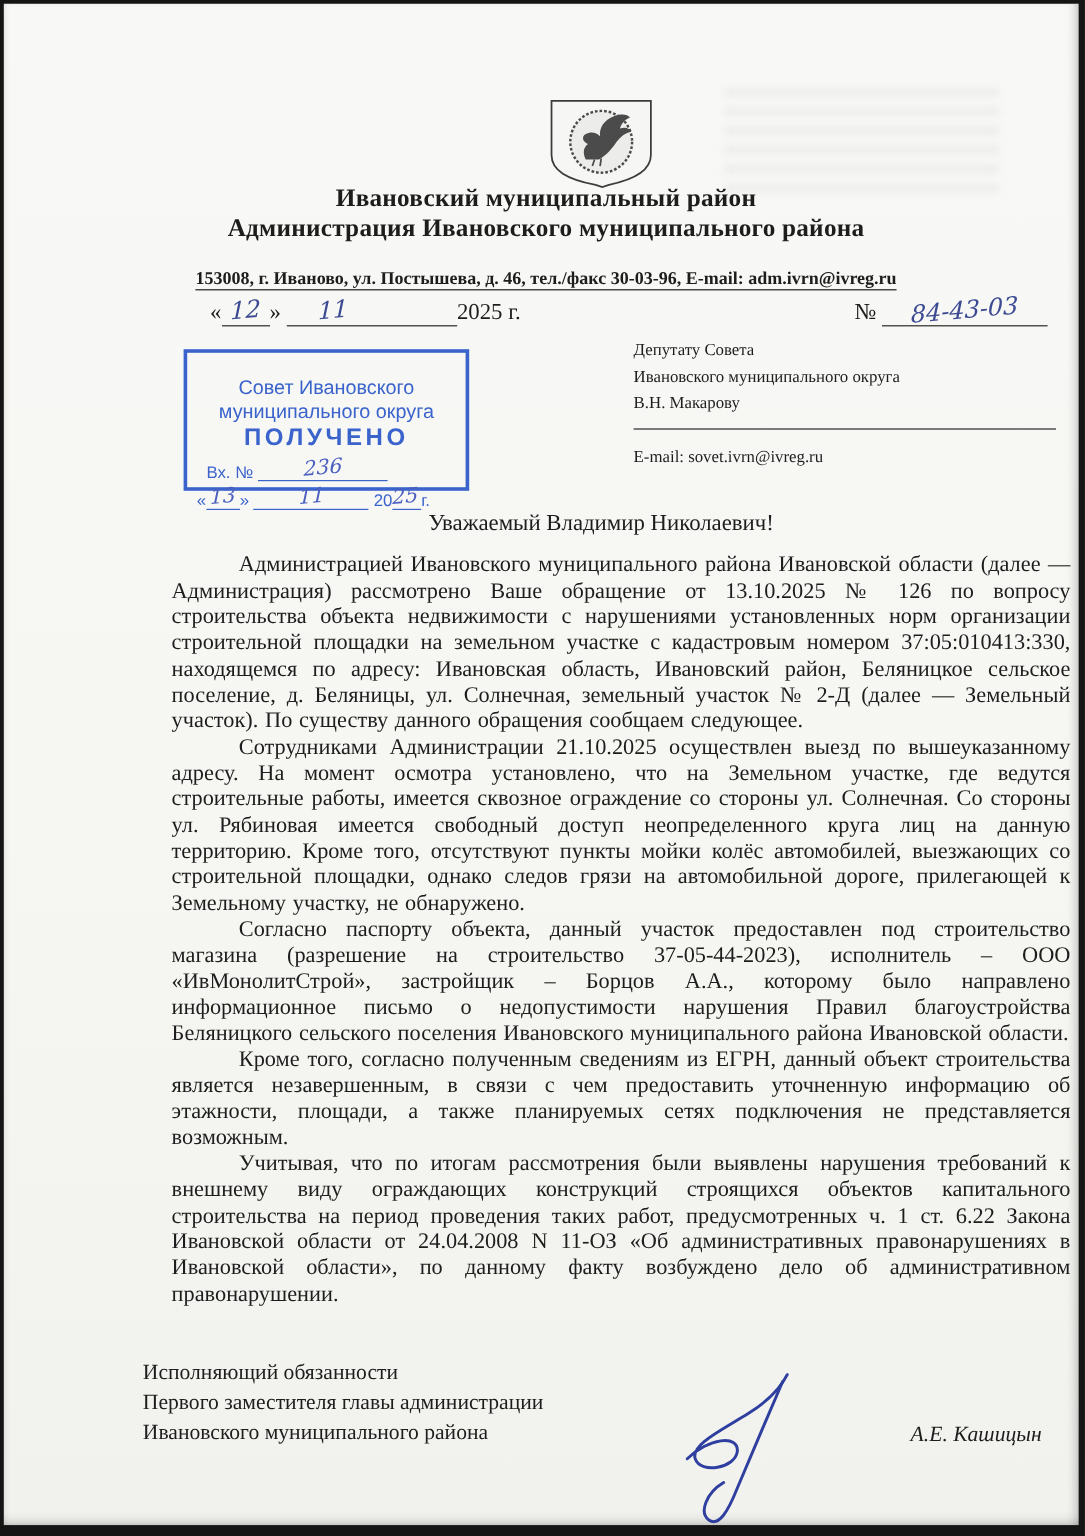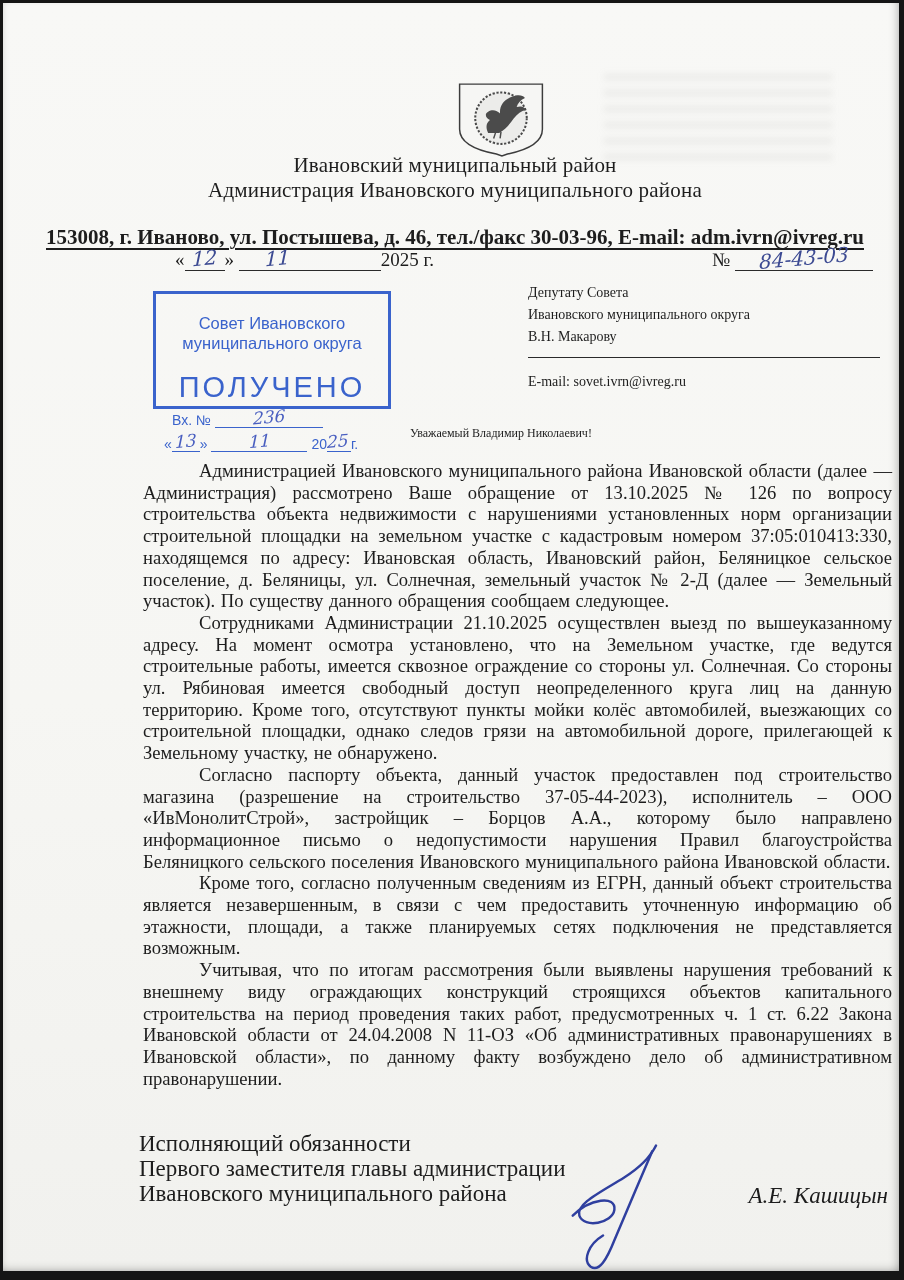--- a/index.html
+++ b/index.html
@@ -10,57 +10,57 @@
     box-shadow:inset -8px 0 10px -7px rgba(0,0,0,.28), inset 0 -8px 10px -7px rgba(0,0,0,.25), inset 4px 0 8px -6px rgba(0,0,0,.18);
     font-family:"Liberation Serif","DejaVu Serif",serif;color:#1d1d1d;}
   .abs{position:absolute;}
   
   .ghost{left:600px;top:70px;width:230px;height:90px;background:
     repeating-linear-gradient(180deg,rgba(120,120,118,.07) 0 8px,rgba(0,0,0,0) 8px 16px);
     filter:blur(3px);}
   
   .emblem{left:452px;top:78px;width:92px;height:78px;}
   
-  .org{left:36px;top:150px;width:832px;text-align:center;font-weight:400;
+  .org{left:36px;top:150px;width:832px;text-align:center;font-weight:700;
     font-size:21px;line-height:25px;letter-spacing:.2px;}
   .addr{left:36px;top:222px;width:832px;text-align:center;font-weight:700;
-    font-size:21px;text-decoration:underline;text-underline-offset:4px;}
+    font-size:15px;text-decoration:underline;text-underline-offset:4px;}
   
   .daterow{left:128px;top:243px;width:748px;font-size:19px;}
   .slot{display:inline-block;border-bottom:1.6px solid #2a2a2a;text-align:center;vertical-align:bottom;}
   .slot.day{width:40px;}
   .slot.month{width:142px;text-align:left;padding-left:26px;box-sizing:border-box;}
   .slot.num{width:138px;}
   .hw{font-style:italic;color:#3c4a92;font-family:"DejaVu Serif",serif;
     display:inline-block;transform:rotate(-5deg) skewX(-6deg);font-size:20px;}
   .numright{position:absolute;right:6px;top:0;}
   
   .stamp{left:150px;top:288px;width:238px;height:118px;border:3px solid #3a63cc;
     color:#3a63cc;font-family:"Liberation Sans","DejaVu Sans",sans-serif;
     text-align:center;box-sizing:border-box;padding-top:19px;background:rgba(255,255,255,.0);}
   .stamp .s1{font-size:16.5px;line-height:20px;}
-  .stamp .rcv{font-size:29px;font-weight:400;letter-spacing:3px;margin-top:18px;}
+  .stamp .rcv{font-size:20px;font-weight:700;letter-spacing:3px;margin-top:1px;}
   .stamp .row{font-size:14px;margin-top:3px;text-align:left;padding-left:16px;}
   .stamp .slot{border-bottom:1.4px solid #3a63cc;}
   .stamp .hw{color:#4a5fc0;font-size:17px;}
   .stamp .inslot{width:108px;}
   .stamp .dday{width:28px;}
   .stamp .dmonth{width:96px;}
   .stamp .dyear{width:24px;text-align:left;}
   
   .recipient{left:525px;top:279px;width:352px;font-size:14px;line-height:22px;}
   .recipient .rule{border-top:1.8px solid #2a2a2a;margin-top:9px;margin-bottom:13px;}
   
-  .salut{left:128px;top:423px;width:740px;text-align:center;font-size:12px;}
+  .salut{left:128px;top:423px;width:740px;text-align:center;font-size:19px;}
   
   .bodytext{left:128px;top:457px;width:749px;font-size:18.6px;line-height:21.7px;
     text-align:justify;margin-left:12px;}
   .bodytext p{margin:0;text-indent:56px;word-spacing:1px;}
   
-  .sig{left:136px;top:1128px;width:749px;font-size:23px;line-height:25px;}
+  .sig{left:116px;top:1128px;width:749px;font-size:18px;line-height:25px;}
   .sig .name{position:absolute;right:0;top:52px;font-style:italic;}
   .inksig{left:548px;top:1135px;width:140px;height:142px;}
   .executor{left:128px;top:1271px;font-size:14.5px;}
 </style>
 </head>
 <body>
 
 <div class="scan">
 
   <div class="abs ghost"></div>

